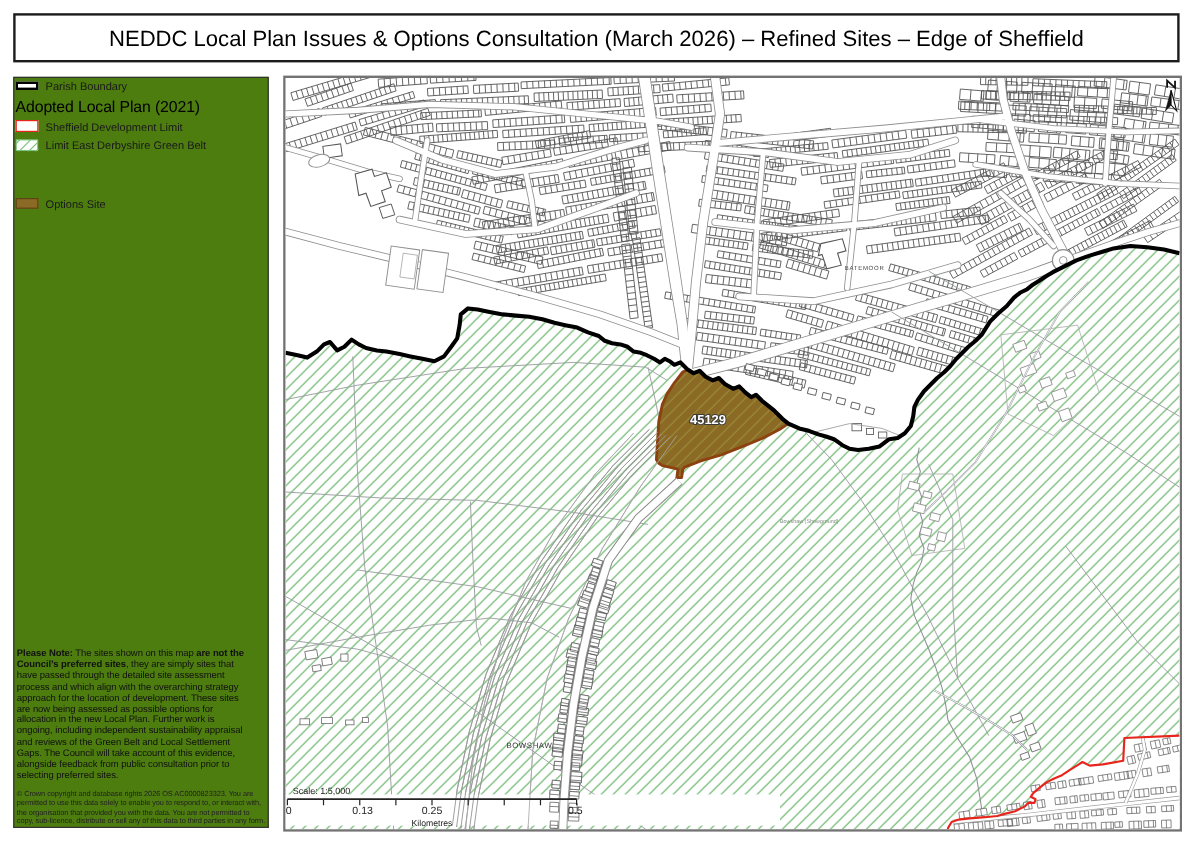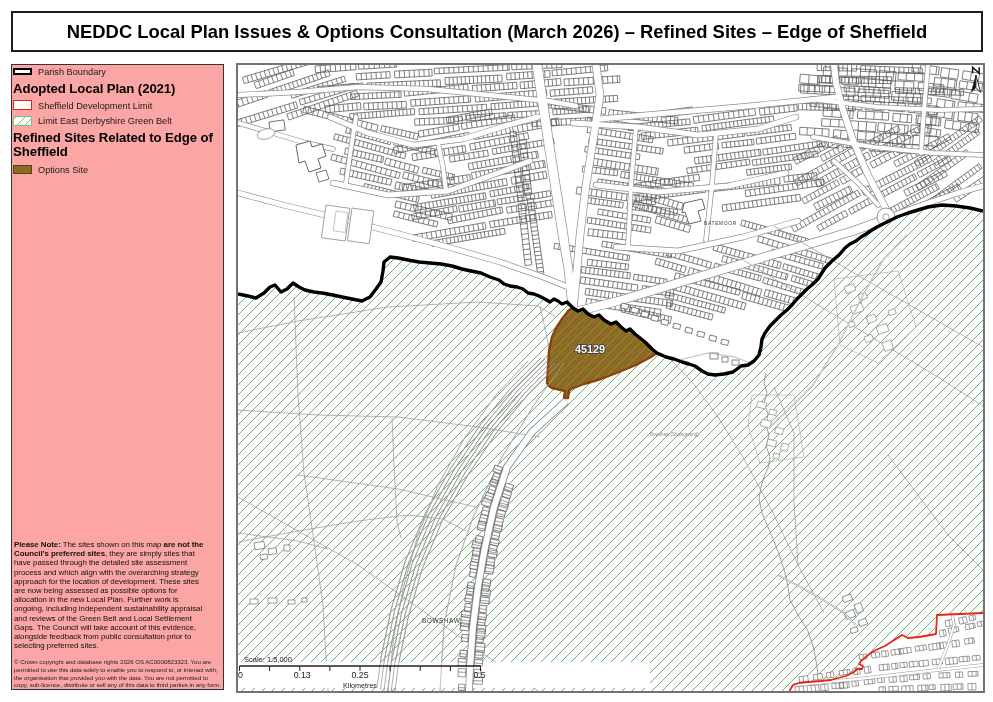--- a/index.html
+++ b/index.html
@@ -1,21 +1,21 @@
 <!DOCTYPE html>
 <html><head><meta charset="utf-8">
 <style>
 html,body{margin:0;padding:0;background:#fff;width:993px;height:702px;overflow:hidden}
 body{font-family:"Liberation Sans",sans-serif;position:relative}
 .titlebar{position:absolute;left:11px;top:11px;width:968px;height:37px;border:2px solid #1c1c1c;display:flex;align-items:center;justify-content:center}
-.titlebar div{font-size:18.4px;font-weight:bold;color:#000;letter-spacing:0px}
-.legend{position:absolute;left:11px;top:64px;width:211px;height:624px;border:1.5px solid #333;background:#fca5a5}
+.titlebar div{font-size:18.4px;font-weight:normal;color:#000;letter-spacing:0px}
+.legend{position:absolute;left:11px;top:64px;width:211px;height:624px;border:1.5px solid #333;background:#4d7c0f}
 .li{position:absolute}
 .lab{font-size:9.2px;color:#1a1a1a;white-space:nowrap}
-.leg-h{position:absolute;font-size:13.2px;font-weight:bold;color:#000;line-height:14px;letter-spacing:-0.1px}
+.leg-h{position:absolute;font-size:13.2px;font-weight:normal;color:#000;line-height:14px;letter-spacing:-0.1px}
 .note{position:absolute;left:2px;top:475px;width:196px;font-size:7.9px;line-height:9.2px;color:#111;letter-spacing:-0.05px}
 .copy{position:absolute;left:2px;top:593px;width:208px;font-size:6.15px;line-height:7.75px;color:#222;letter-spacing:-0.05px}
 .mapframe{position:absolute;left:235.5px;top:62.5px;width:745px;height:626px;border:2px solid #737373;box-sizing:content-box}
 </style></head>
 <body>
 
 <div class="titlebar">
     <div>NEDDC Local Plan Issues &amp; Options Consultation (March 2026) – Refined Sites – Edge of Sheffield</div>
   </div>
 
@@ -30,21 +30,20 @@
   <div class="li lab" style="left:26px;top:35.8px">Sheffield Development Limit</div>
 
   <div class="li" style="left:1px;top:50.5px;width:19px;height:10px">
       <svg width="19" height="10" viewBox="0 0 19 10" style="display:block">
         <rect x="0.5" y="0.5" width="18" height="9" fill="#fff" stroke="#7cc47c" stroke-width="1"></rect>
         <path d="M-2 6L5 -1M2 11L13 0M10 11L19 2M16 11L21 6" stroke="#7cc47c" stroke-width="1" fill="none"></path>
       </svg>
     </div>
   <div class="li lab" style="left:26px;top:51.4px">Limit East Derbyshire Green Belt</div>
 
-  <div class="leg-h" style="left:1px;top:66px">Refined Sites Related to Edge of Sheffield</div>
 
   <div class="li" style="left:1px;top:100px;width:19px;height:9px;border:1.6px solid #5d4413;background:#8a6a24;box-sizing:border-box"></div>
   <div class="li lab" style="left:26px;top:100.4px">Options Site</div>
 
   <div class="note"><b>Please Note:</b> The sites shown on this map <b>are not the Council’s preferred sites</b>, they are simply sites that have passed through the detailed site assessment process and which align with the overarching strategy approach for the location of development. These sites are now being assessed as possible options for allocation in the new Local Plan. Further work is ongoing, including independent sustainability appraisal and reviews of the Green Belt and Local Settlement Gaps. The Council will take account of this evidence, alongside feedback from public consultation prior to selecting preferred sites.</div>
 
   <div class="copy">© Crown copyright and database rights 2026 OS AC0000823323. You are permitted to use this data solely to enable you to respond to, or interact with, the organisation that provided you with the data. You are not permitted to copy, sub-licence, distribute or sell any of this data to third parties in any form.</div>
 </div>
 
 <div class="mapframe">

